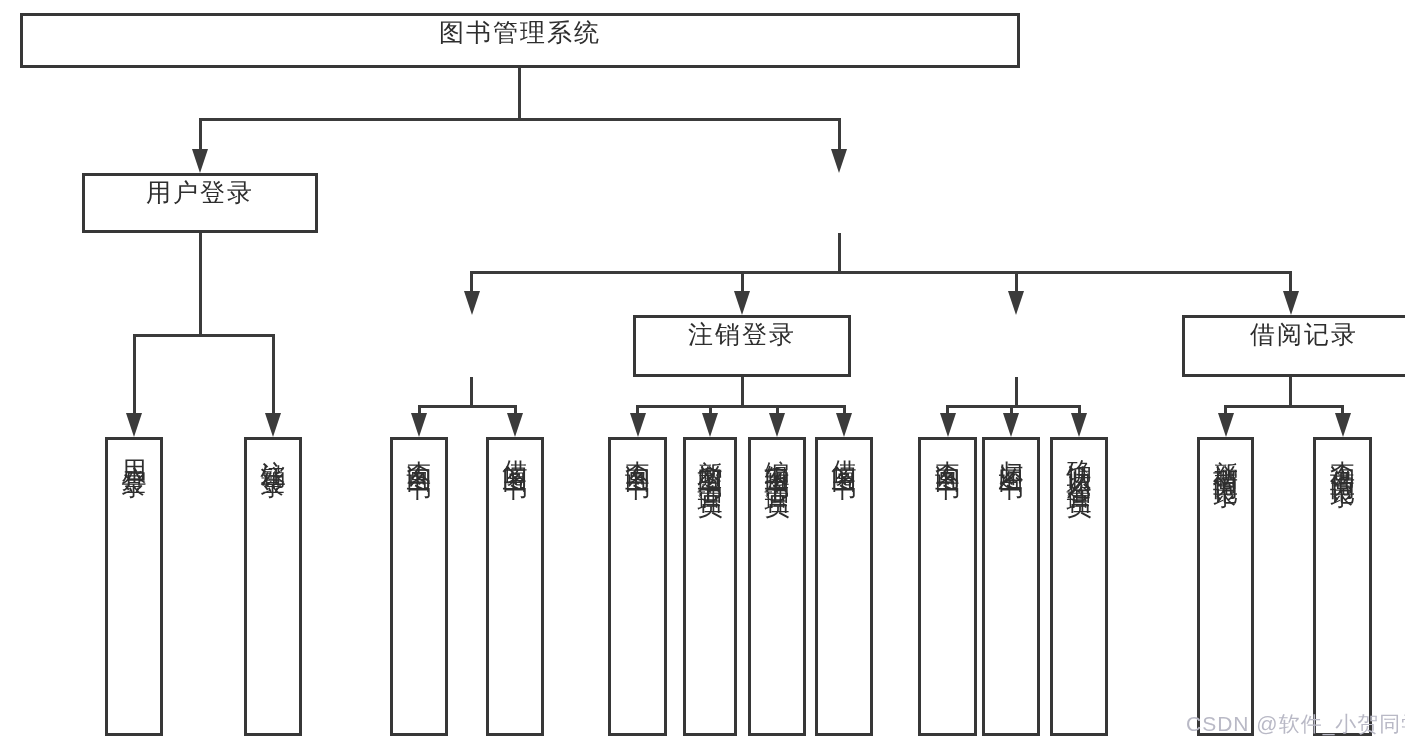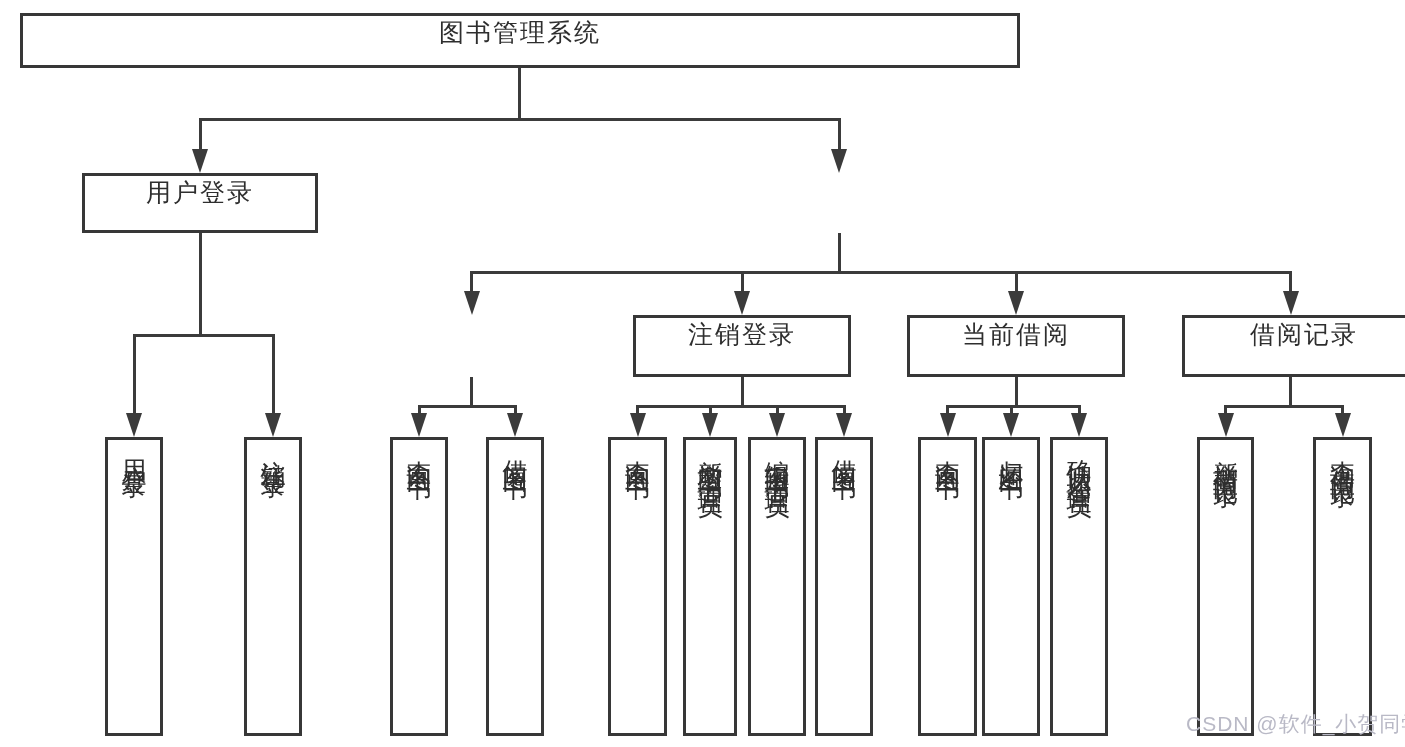--- a/index.html
+++ b/index.html
@@ -80,23 +80,20 @@
   <div class="vline" style="left:740.5px;top:270.5px;width:3px;height:22px"></div>
   <div class="arrow" style="left:734px;top:291px"></div>
   <div class="vline" style="left:1014.5px;top:270.5px;width:3px;height:22px"></div>
   <div class="arrow" style="left:1008px;top:291px"></div>
   <div class="vline" style="left:1289px;top:270.5px;width:3px;height:22px"></div>
   <div class="arrow" style="left:1282.5px;top:291px"></div>
 
   <div class="node h" style="left:633px;top:315px;width:218px;height:62px">
     <span class="lbl">注销登录</span>
   </div>
-  <div class="node h" style="left:907px;top:315px;width:218px;height:62px">
-    <span class="lbl">当前借阅</span>
-  </div>
   <div class="node h" style="left:1182px;top:315px;width:244px;height:62px">
     <span class="lbl">借阅记录</span>
   </div>
 
   <div class="vline" style="left:470px;top:377px;width:3px;height:31px"></div>
   <div class="hline" style="left:417.5px;top:405px;width:99px;height:3px"></div>
   <div class="vline" style="left:417.5px;top:405px;width:3px;height:10px"></div>
   <div class="arrow" style="left:411px;top:413px"></div>
   <div class="vline" style="left:513.5px;top:405px;width:3px;height:10px"></div>
   <div class="arrow" style="left:507px;top:413px"></div>

